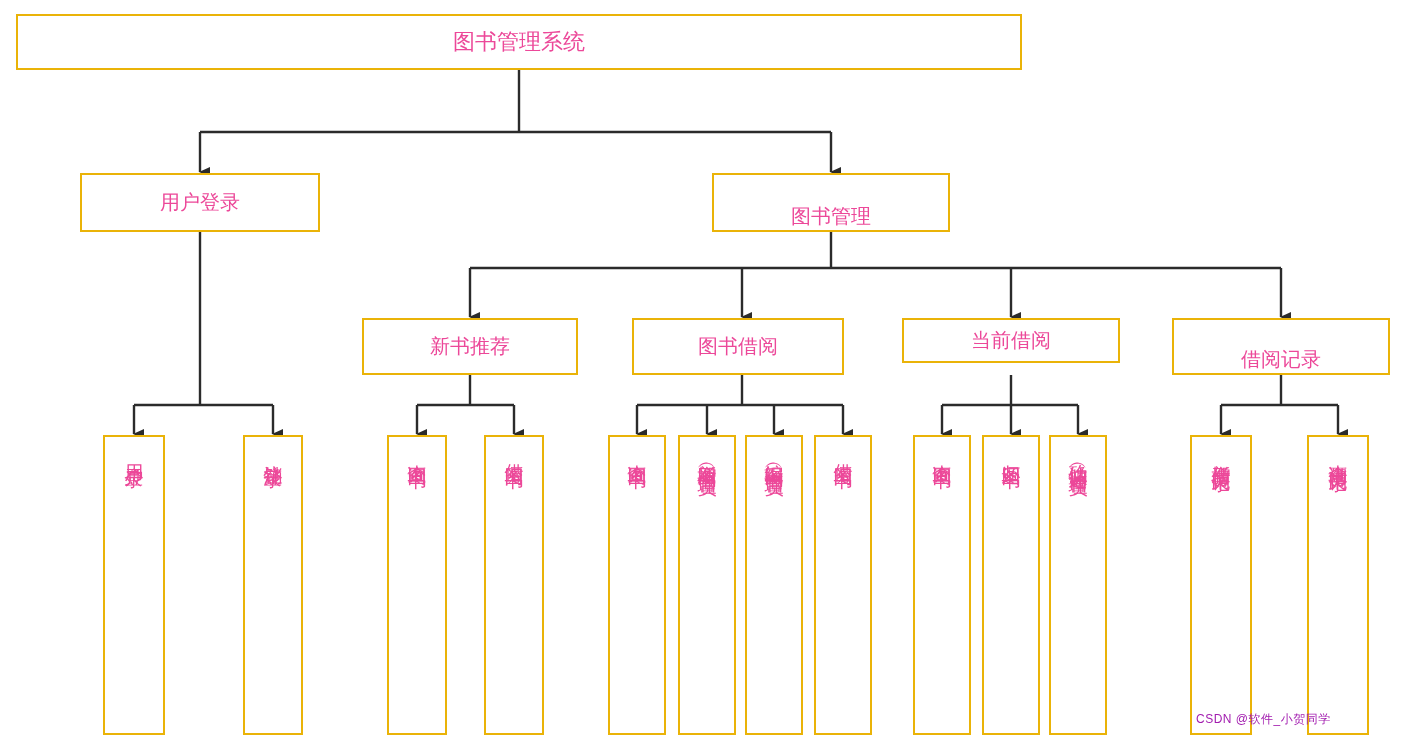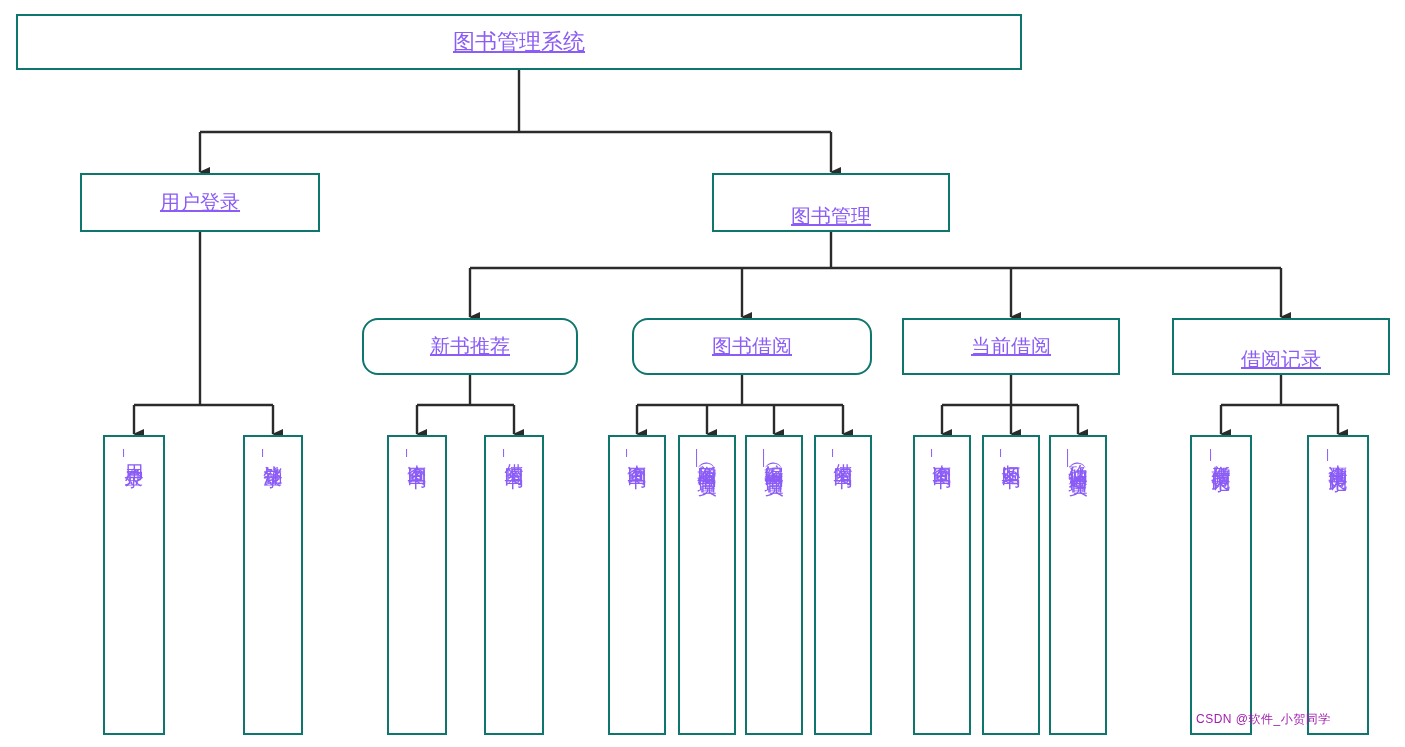--- a/index.html
+++ b/index.html
@@ -22,27 +22,26 @@
     position: absolute;
     left: 0;
     top: 0;
     width: 1405px;
     height: 747px;
     pointer-events: none;
   }
   .node {
     position: absolute;
     box-sizing: border-box;
-    border: 2px solid #0f766e;
+    border: 2px solid #eab308;
     background: #ffffff;
     display: flex;
     align-items: center;
     justify-content: center;
-    color: #8b5cf6;
-    text-decoration: underline;
+    color: #ec4899;
   }
   .node.level-0 {
     font-size: 22px;
   }
   .node.level-1 {
     font-size: 20px;
   }
   .node.level-2 {
     font-size: 20px;
   }
@@ -119,27 +118,27 @@
   <div id="node-layer">
       <div class="node level-0" style="left: 16px; top: 14px; width: 1006px; height: 56px;">
         <span>图书管理系统</span>
       </div>
       <div class="node level-1" style="left: 80px; top: 173px; width: 240px; height: 59px;">
         <span>用户登录</span>
       </div>
       <div class="node level-1" style="left: 712px; top: 173px; width: 238px; height: 59px; align-items: flex-end;">
         <span>图书管理</span>
       </div>
-      <div class="node level-2" style="left: 362px; top: 318px; width: 216px; height: 57px; border-radius: 16px;">
+      <div class="node level-2" style="left: 362px; top: 318px; width: 216px; height: 57px;">
         <span>新书推荐</span>
       </div>
-      <div class="node level-2" style="left: 632px; top: 318px; width: 240px; height: 57px; border-radius: 16px;">
+      <div class="node level-2" style="left: 632px; top: 318px; width: 212px; height: 57px;">
         <span>图书借阅</span>
       </div>
-      <div class="node level-2" style="left: 902px; top: 318px; width: 218px; height: 57px;">
+      <div class="node level-2" style="left: 902px; top: 318px; width: 218px; height: 45px;">
         <span>当前借阅</span>
       </div>
       <div class="node level-2" style="left: 1172px; top: 318px; width: 218px; height: 57px; align-items: flex-end;">
         <span>借阅记录</span>
       </div>
       <div class="node leaf" style="left: 103px; top: 435px; width: 62px; height: 300px;">
         <span class="vtext">用户登录</span>
       </div>
       <div class="node leaf" style="left: 243px; top: 435px; width: 60px; height: 300px;">
         <span class="vtext">注销登录</span>

